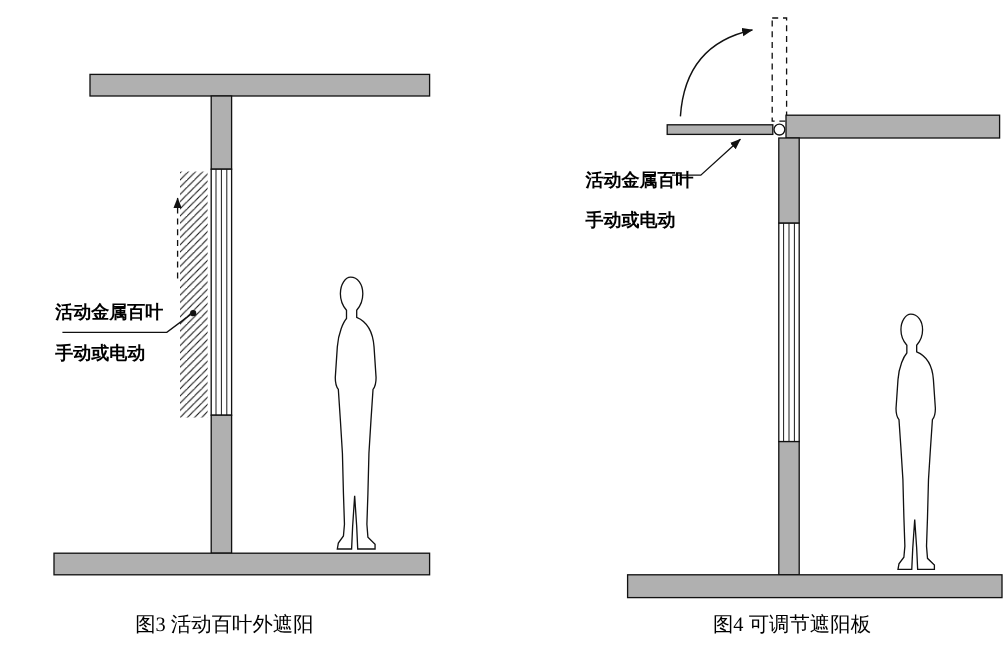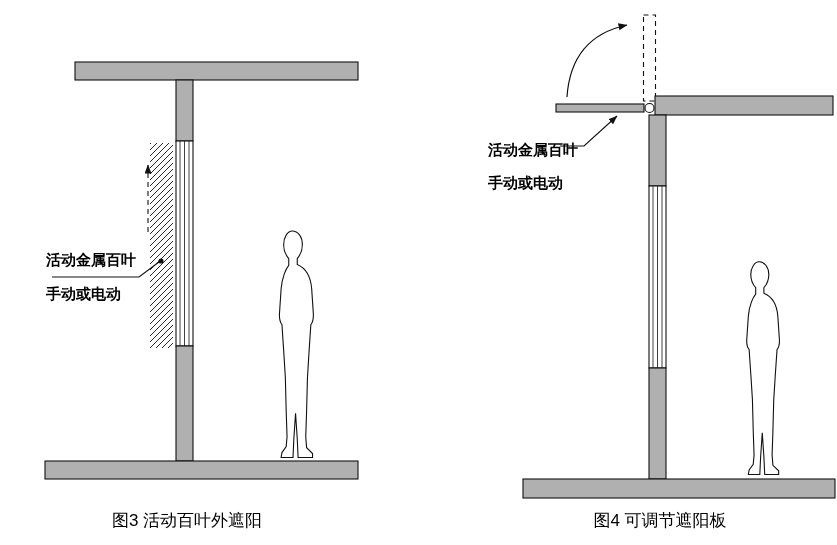--- a/index.html
+++ b/index.html
@@ -18,21 +18,21 @@
     color:#000;
     white-space:nowrap;
     line-height:1;
   }
   .caption {
     position:absolute;
     font-size:17px;
     color:#000;
     white-space:nowrap;
     transform:translateX(-50%);
-    font-family:Liberation Sans, sans-serif;
+    font-family:Liberation Serif, serif;
   }
 </style>
 </head>
 <body>
 
 <div class="canvas">
 
   <svg width="837" height="545" viewBox="0 0 837 545">
     <defs>
       <pattern id="hatch" patternUnits="userSpaceOnUse" width="6" height="6">

